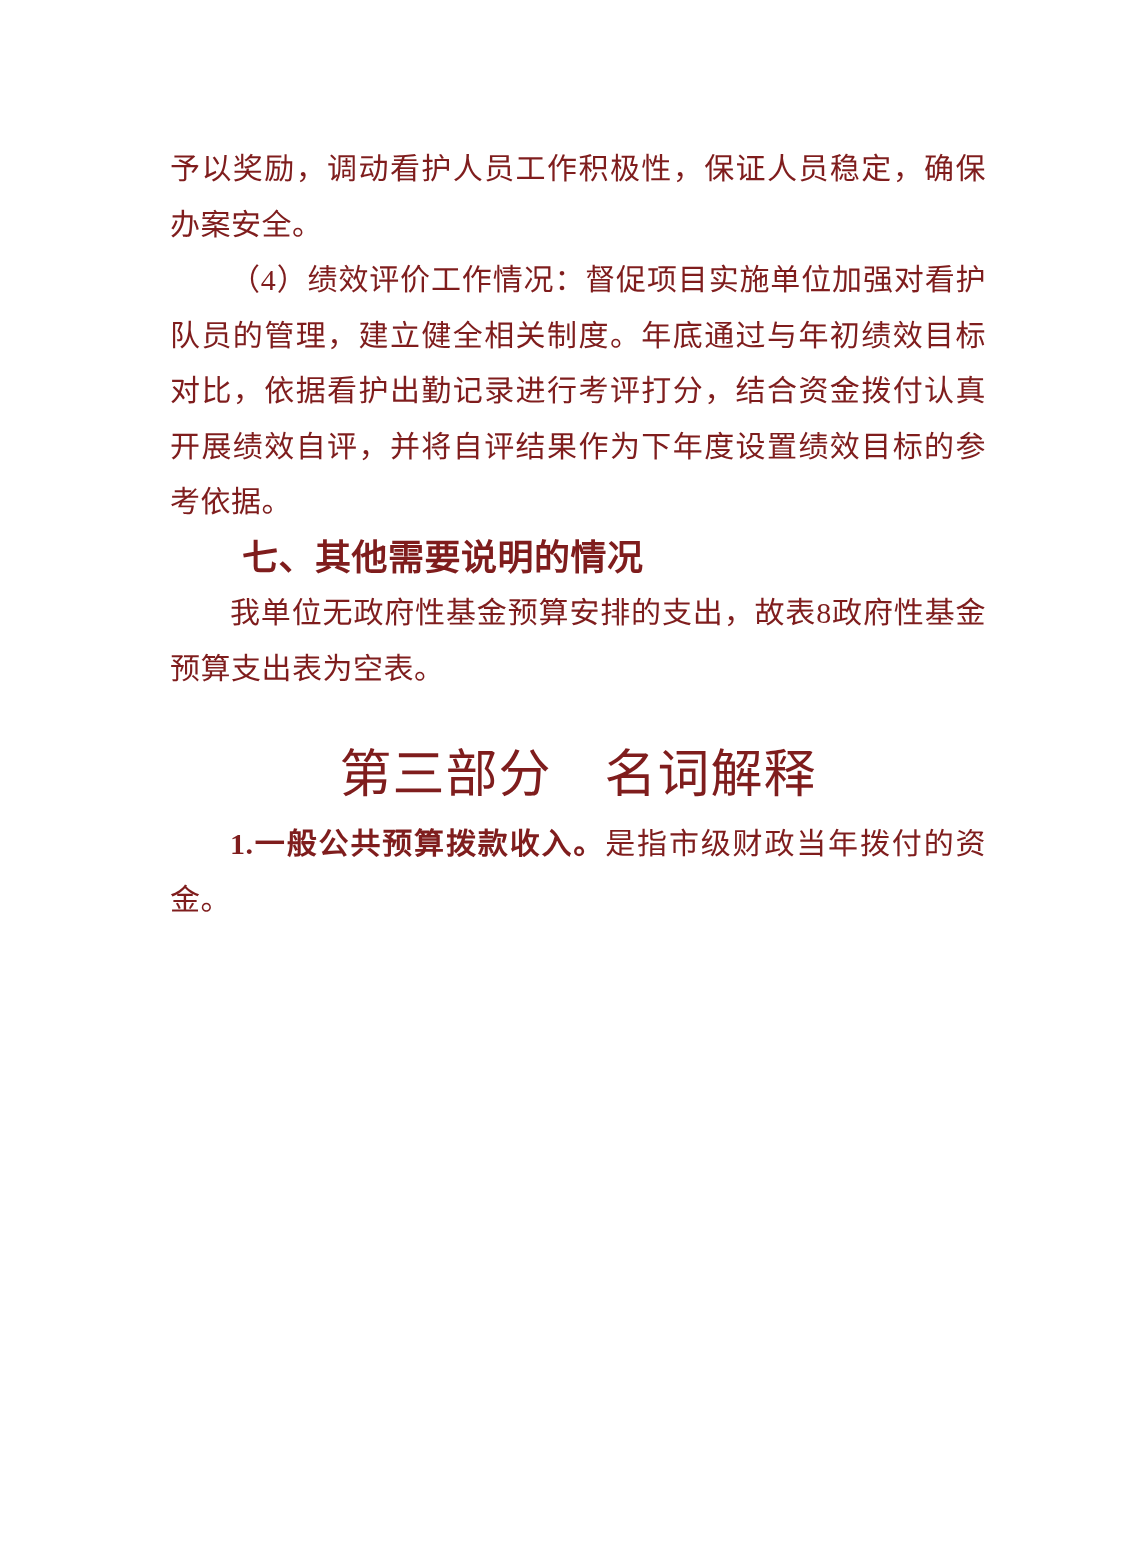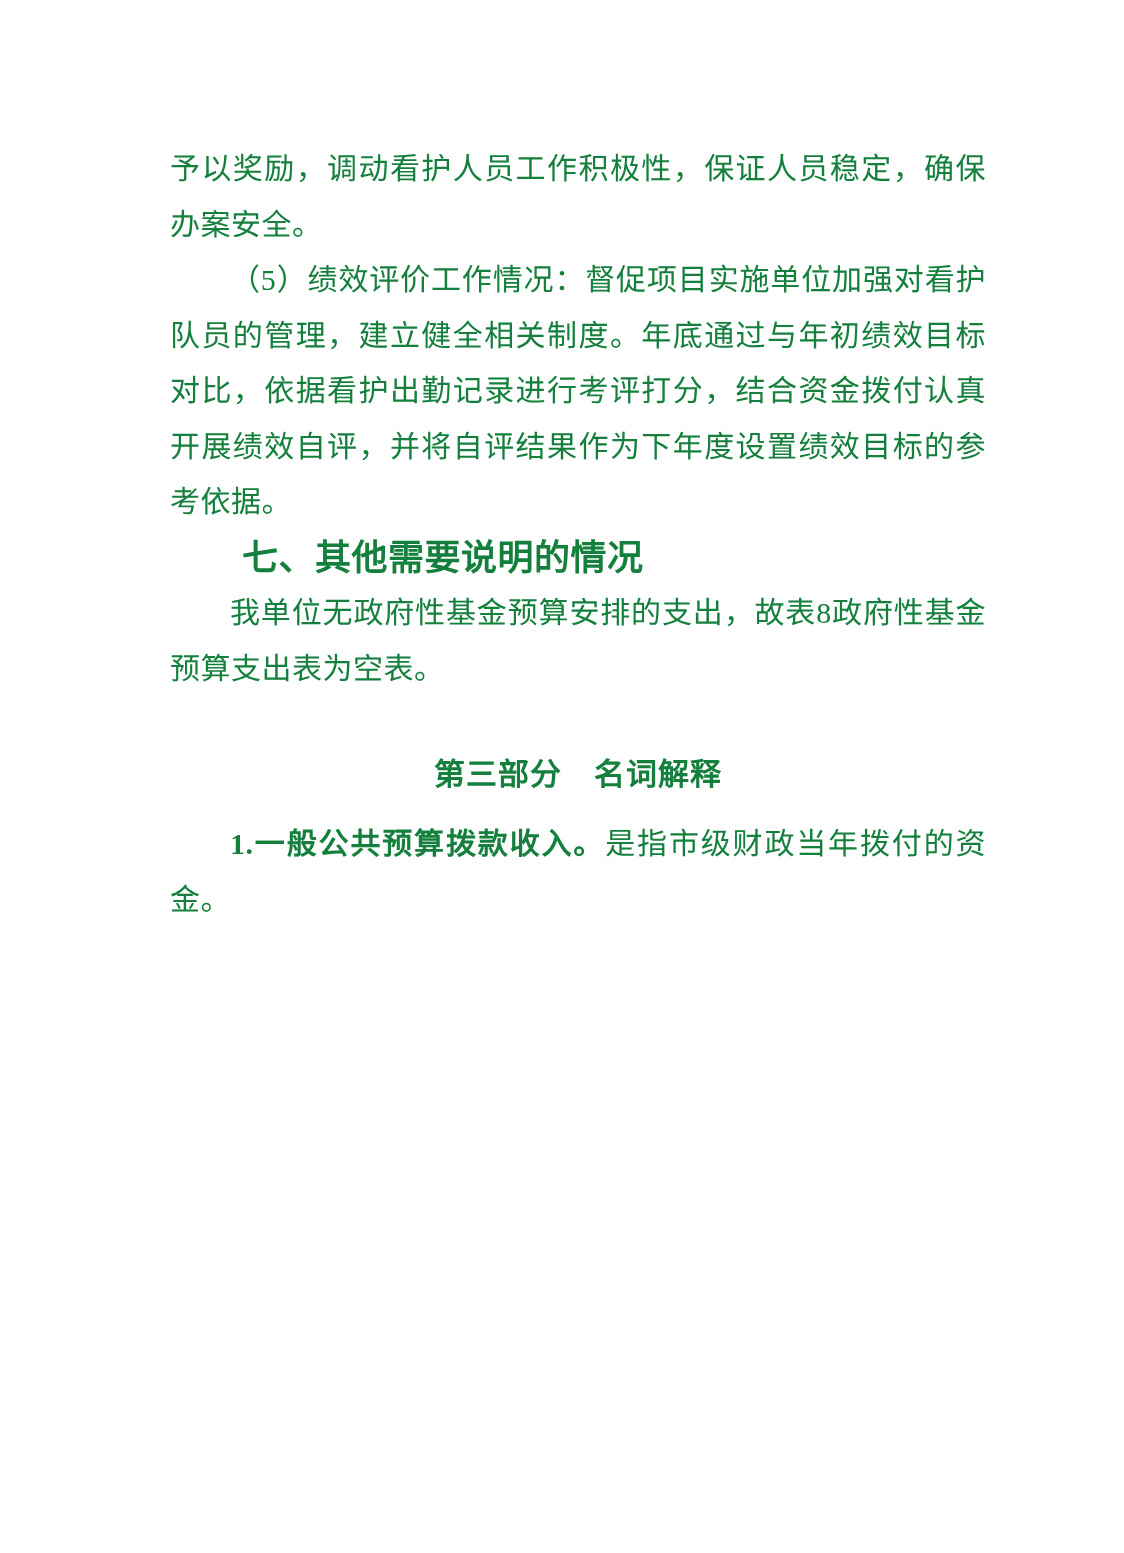--- a/index.html
+++ b/index.html
@@ -9,21 +9,21 @@
     padding: 0;
     background: #ffffff;
   }
   .page {
     position: relative;
     width: 1124px;
     height: 1553px;
     margin: 0 auto;
     background: #ffffff;
     overflow: hidden;
-    color: #15803d;
+    color: #7f1d1d;
     font-family: "Liberation Serif", "DejaVu Serif", serif;
   }
   .doc-body {
     position: absolute;
     left: 170px;
     top: 141px;
     width: 816px;
   }
   .para {
     margin: 0;
@@ -40,43 +40,43 @@
     margin: 0;
     font-size: 36px;
     line-height: 55.5px;
     font-weight: 700;
     font-family: "Liberation Sans", "DejaVu Sans", sans-serif;
     text-indent: 2em;
     letter-spacing: 0.5px;
   }
   .part-title {
     margin: 51px 0 13px 0;
-    font-size: 31px;
+    font-size: 52px;
     line-height: 56px;
-    font-weight: 700;
+    font-weight: 400;
     text-align: center;
     text-indent: 0;
     letter-spacing: 1px;
     font-family: "Liberation Serif", "DejaVu Serif", serif;
   }
   .term-bold {
     font-weight: 700;
     margin-top: 46px;
   }
 </style>
 </head>
 <body>
 
 <div class="page">
   <div class="doc-body">
 
     <p class="para">予以奖励，调动看护人员工作积极性，保证人员稳定，确保办案安全。</p>
 
 
-    <p class="para indent">（5）绩效评价工作情况：督促项目实施单位加强对看护队员的管理，建立健全相关制度。年底通过与年初绩效目标对比，依据看护出勤记录进行考评打分，结合资金拨付认真开展绩效自评，并将自评结果作为下年度设置绩效目标的参考依据。</p>
+    <p class="para indent">（4）绩效评价工作情况：督促项目实施单位加强对看护队员的管理，建立健全相关制度。年底通过与年初绩效目标对比，依据看护出勤记录进行考评打分，结合资金拨付认真开展绩效自评，并将自评结果作为下年度设置绩效目标的参考依据。</p>
 
 
     <h3 class="subhead">七、其他需要说明的情况</h3>
 
     <p class="para indent">我单位无政府性基金预算安排的支出，故表8政府性基金预算支出表为空表。</p>
 
     <h1 class="part-title">第三部分　名词解释</h1>
 
     <p class="para indent"><span class="term-bold">1.一般公共预算拨款收入。</span><span>是指市级财政当年拨付的资金。</span></p>
 

